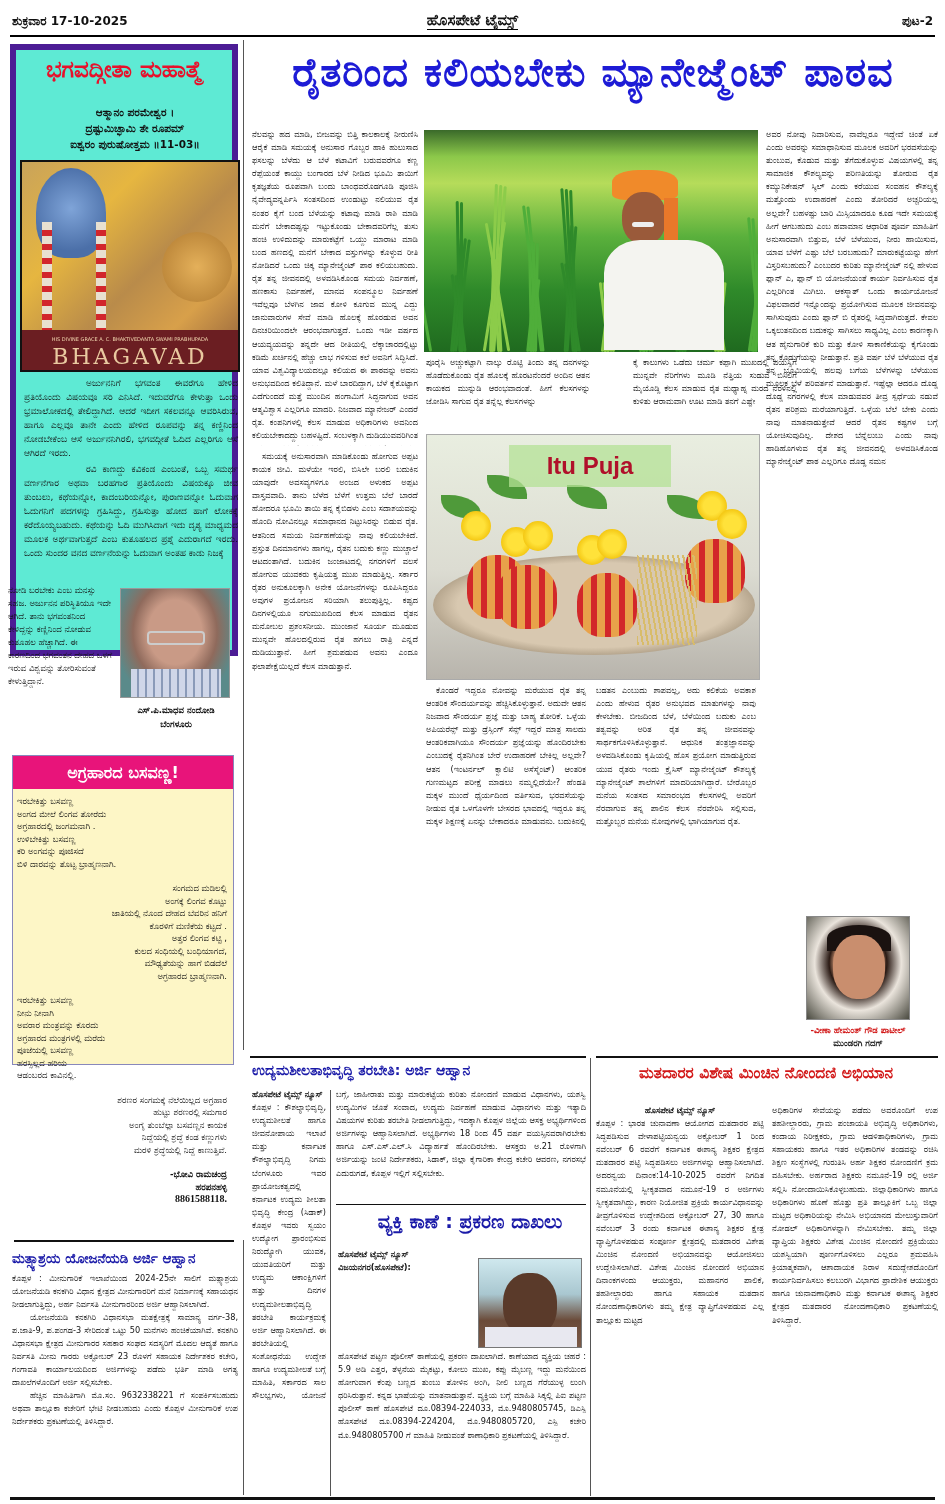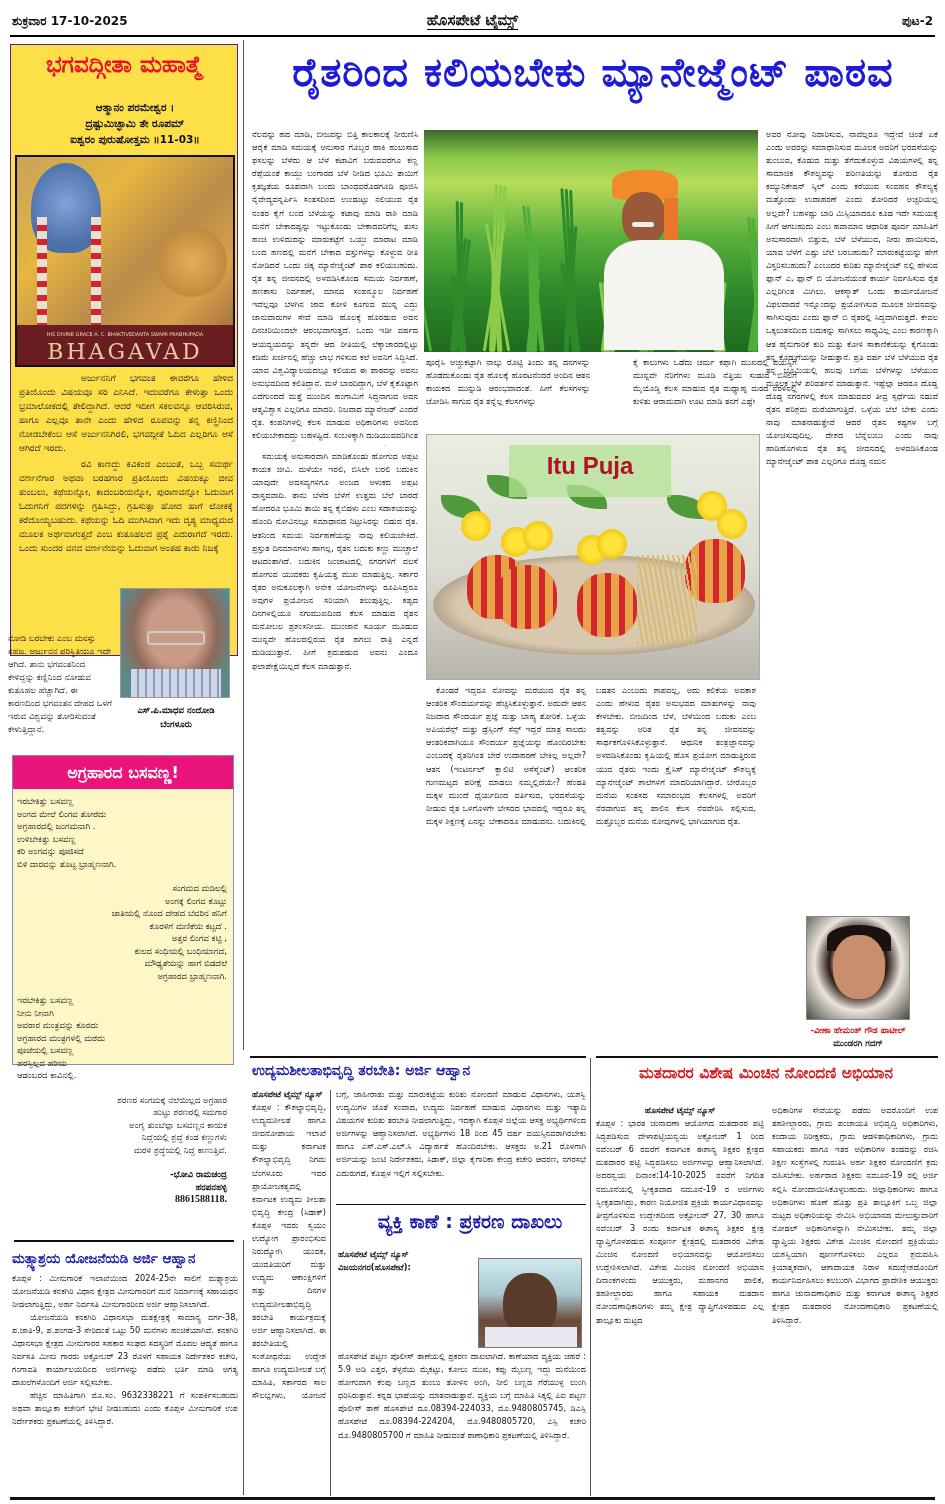--- a/index.html
+++ b/index.html
@@ -9,35 +9,35 @@
   .masthead { position: absolute; left: 0; top: 0; width: 945px; height: 32px; }
   .mh-date { position: absolute; left: 12px; top: 14px; font-size: 12px; font-weight: bold; }
   .mh-name { position: absolute; left: 0; right: 0; top: 11px; text-align: center; font-size: 15px; font-weight: bold; }
   .mh-name span { border-bottom: 1px solid #000; }
   .mh-page { position: absolute; right: 12px; top: 14px; font-size: 12px; font-weight: bold; }
   .mh-rule { position: absolute; left: 10px; right: 10px; top: 35px; height: 2px; background: #000; }
 
   .vrule { position: absolute; width: 1px; background: #555; }
 
   
-  .gita-box { position: absolute; left: 10px; top: 44px; width: 228px; height: 612px; background: #fde047; border: 1px solid #4c1d95; }
+  .gita-box { position: absolute; left: 10px; top: 44px; width: 228px; height: 612px; background: #5eead4; border: 6px solid #4c1d95; }
   .gita-title { position: absolute; left: 0; right: 0; top: 6px; text-align: center; font-size: 23px; font-weight: bold; color: #e8102a; }
   .gita-verse { position: absolute; left: 0; right: 0; top: 54px; text-align: center; font-size: 10.5px; font-weight: bold; line-height: 16px; padding-left: 22px; }
   .gita-img { position: absolute; left: 4px; top: 110px; width: 220px; height: 212px; border: 2px solid #111;
     background: linear-gradient(135deg, #c9a35a 0%, #e6b640 30%, #b98b4a 55%, #d8a04a 75%, #8a5a3a 100%); overflow: hidden; }
   .gita-img .krishna { position: absolute; left: 14px; top: 6px; width: 70px; height: 90px; border-radius: 50% 50% 40% 40%; background: radial-gradient(circle at 50% 45%, #7fa4d8, #4b6fa8 70%); }
   .gita-img .garland { position: absolute; left: 20px; top: 60px; width: 10px; height: 120px; background: repeating-linear-gradient(#e8e0d0 0 8px, #d2262c 8px 14px); }
   .gita-img .garland.g2 { left: 74px; }
   .gita-img .arjuna { position: absolute; left: 140px; top: 70px; width: 70px; height: 70px; border-radius: 50%; background: radial-gradient(circle, #e4b05a, #b07a30); }
   .gita-img .band { position: absolute; left: 0; right: 0; bottom: 0; height: 40px; background: #6b1e22; }
   .gita-img .band-top { position: absolute; left: 4px; right: 4px; bottom: 28px; font-size: 5px; color: #f3d8b0; text-align: center; line-height: 6px; }
   .gita-img .band-word { position: absolute; left: 0; right: 0; bottom: 0; text-align: center; font-family: "DejaVu Serif", serif; font-size: 22px; color: #e9c9a0; letter-spacing: 3px; line-height: 26px; }
   .gita-body { position: absolute; left: 8px; top: 326px; width: 214px; font-size: 9px; line-height: 14px; text-align: justify; }
   .gita-body p { text-indent: 62px; margin-bottom: 2px; }
-  .gita-body2 { position: absolute; left: 8px; top: 584px; width: 104px; font-size: 8.5px; line-height: 13px; margin-top: 48px; }
+  .gita-body2 { position: absolute; left: 8px; top: 584px; width: 104px; font-size: 8.5px; line-height: 13px; }
   .author-photo { position: absolute; left: 120px; top: 588px; width: 110px; height: 110px; background: radial-gradient(ellipse at 50% 40%, #c99a86 0 35%, #8f6a5c 55%, #5a8a8a 80%); border: 1px solid #999; }
   .author-photo .glasses { position: absolute; left: 26px; top: 42px; width: 58px; height: 14px; border: 2px solid #ccc; border-radius: 4px; }
   .author-photo .shirt { position: absolute; left: 10px; bottom: 0; width: 90px; height: 28px; background: repeating-linear-gradient(90deg, #cfd6e8 0 6px, #8a9ab8 6px 8px); }
   .author-name { position: absolute; left: 120px; top: 703px; width: 112px; text-align: center; font-size: 8.5px; font-weight: bold; line-height: 14px; }
 
   .poem-box { position: absolute; left: 12px; top: 755px; width: 222px; height: 310px; background: #fdf6c6; border: 1px solid #8888bb; }
   .poem-title { height: 33px; background: #e8147a; color: #fff; text-align: center; font-size: 16px; font-weight: bold; line-height: 33px; }
   .poem-lines { padding: 6px 6px 0 4px; font-size: 8.5px; line-height: 12.5px; }
   .poem-lines .l { white-space: nowrap; }
   .poem-lines .r { text-align: right; white-space: nowrap; }
@@ -65,21 +65,21 @@
   .farmer-img .mustache { position: absolute; left: 208px; top: 92px; width: 22px; height: 5px; background: #eee; border-radius: 3px; }
   .farmer-img .shirt { position: absolute; left: 180px; top: 110px; width: 120px; height: 110px; background: #f4f4f0; border-radius: 30% 30% 0 0; }
   .farmer-img .sash { position: absolute; left: 240px; top: 68px; width: 14px; height: 50px; background: #e9782a; }
 
   .puja-img { position: absolute; left: 426px; top: 434px; width: 334px; height: 246px; background: linear-gradient(180deg, #e9eee0 0%, #dcdcd2 55%, #b8b4ac 100%); border: 1px solid #aaa; overflow: hidden; }
   .puja-img .plate { position: absolute; left: 6px; top: 120px; width: 322px; height: 100px; border-radius: 50%; background: radial-gradient(ellipse, #d8c8b0 0 60%, #a89880 75%, #e0dcd4 90%); }
   .puja-img .leaf { position: absolute; width: 40px; height: 24px; background: #4f9a3a; border-radius: 0 80% 0 80%; }
   .puja-img .flower { position: absolute; width: 30px; height: 30px; border-radius: 50%; background: radial-gradient(circle, #ffe23a 0 40%, #f4c814 70%); }
   .puja-img .pot { position: absolute; width: 60px; height: 64px; border-radius: 45% 45% 40% 40%; background: repeating-linear-gradient(90deg, #d2282a 0 6px, #e8a24a 6px 14px); }
   .puja-img .grain { position: absolute; width: 60px; height: 90px; background: repeating-linear-gradient(80deg, #d8bc6a 0 2px, transparent 2px 5px); }
-  .puja-label { position: absolute; left: 82px; top: 10px; width: 162px; height: 52px; background: rgba(180,225,150,0.75); text-align: center; font-family: "Liberation Sans", sans-serif; font-size: 24px; font-weight: bold; color: #b0102a; line-height: 42px; }
+  .puja-label { position: absolute; left: 82px; top: 10px; width: 162px; height: 42px; background: rgba(180,225,150,0.75); text-align: center; font-family: "Liberation Sans", sans-serif; font-size: 24px; font-weight: bold; color: #b0102a; line-height: 42px; }
 
   .quote-photo { position: absolute; left: 806px; top: 916px; width: 104px; height: 104px; background: radial-gradient(ellipse at 50% 45%, #c89070 0 32%, #2a1a14 40%, #eae4dc 60%, #4a4a40 100%); border: 1px solid #888; overflow: hidden; }
   .quote-photo .face { position: absolute; left: 26px; top: 18px; width: 52px; height: 64px; border-radius: 45%; background: #c98e6e; }
   .quote-photo .hair { position: absolute; left: 20px; top: 8px; width: 64px; height: 26px; border-radius: 50% 50% 0 0; background: #1a1210; }
   .quote-author { position: absolute; left: 776px; top: 1024px; width: 164px; text-align: center; font-size: 8.5px; font-weight: bold; color: #d21818; line-height: 13px; }
   .quote-author .loc { color: #222; }
 
   .sec-title { position: absolute; font-weight: bold; white-space: nowrap; }
   .udyama-title { left: 252px; top: 1062px; width: 336px; font-size: 14px; color: #1a1aa8; }
   .matadar-title { left: 594px; top: 1064px; width: 344px; font-size: 15.5px; color: #d21818; text-align: center; }

